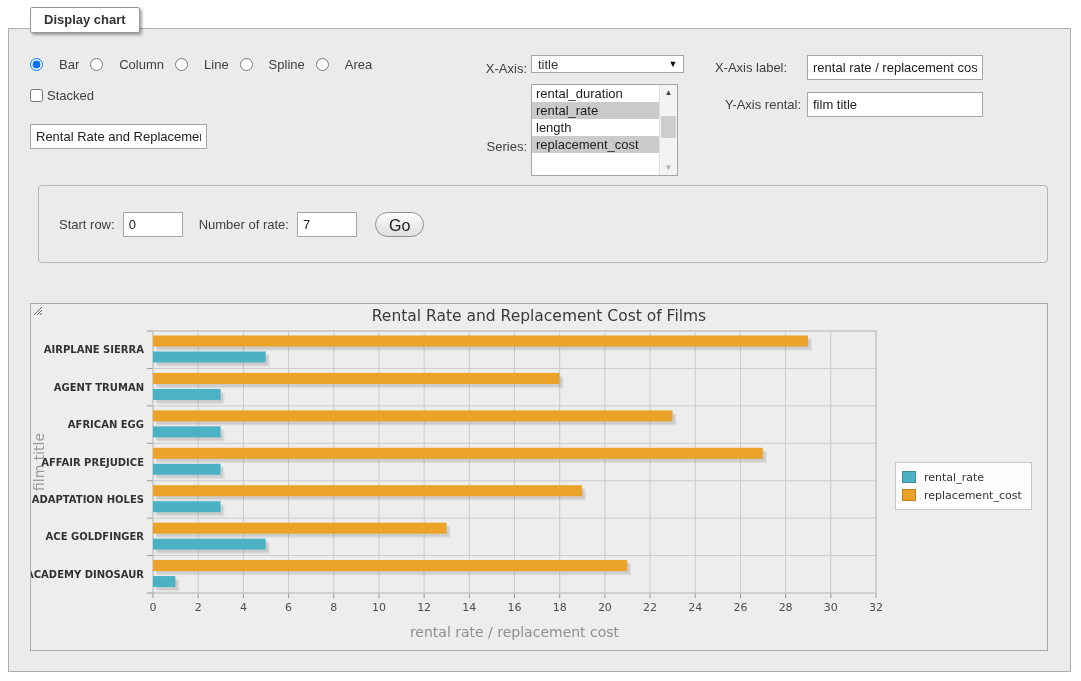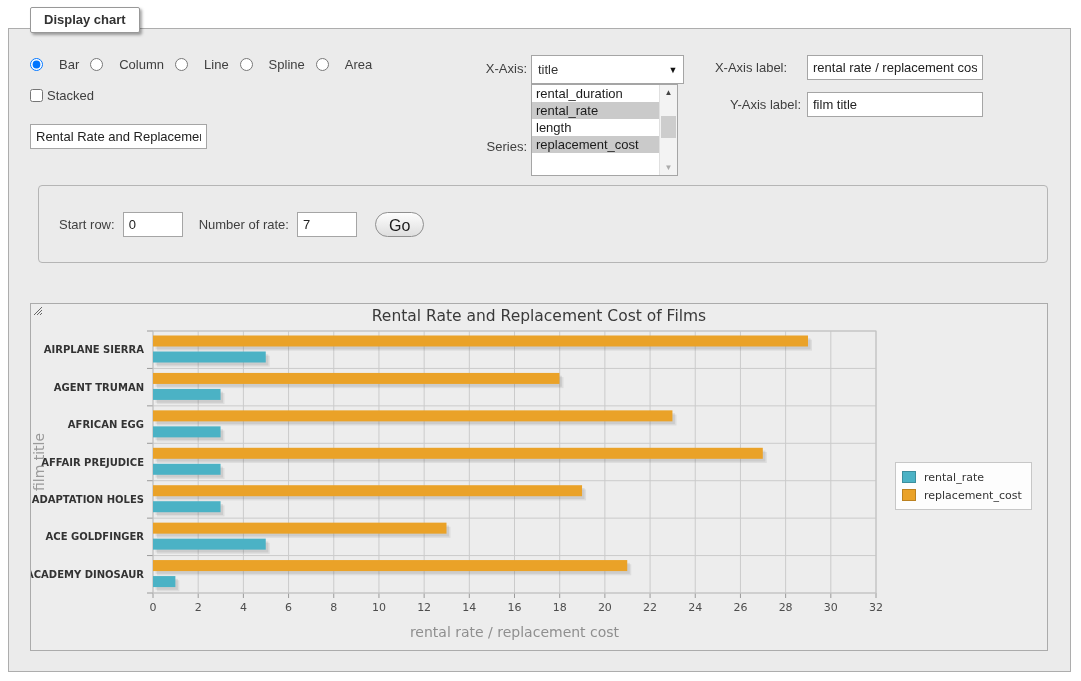--- a/index.html
+++ b/index.html
@@ -19,21 +19,21 @@
   .radios label,.chk label{display:flex;align-items:center;gap:16px;cursor:default;}
   input[type=radio],input[type=checkbox]{margin:0;width:13px;height:13px;}
   .chk{left:30px;top:88px;display:flex;align-items:center;gap:4px;}
   .txt{box-sizing:border-box;border:1px solid #a5a5a5;background:#fff;height:25px;
        padding:2px 5px;font-family:"Liberation Sans",sans-serif;font-size:13px;color:#222;}
   .title-input{left:30px;top:124px;width:177px;}
   .lbl{color:#3f3f3f;}
   .r{text-align:right;}
 
   .xaxis-lbl{left:447px;top:61px;width:80px;}
-  .selectbox{left:531px;top:55px;width:153px;height:29px;box-sizing:border-box;background:#fff;
+  .selectbox{left:531px;top:55px;width:153px;height:18px;box-sizing:border-box;background:#fff;
              border:1px solid #a5a5a5;display:flex;align-items:center;}
   .selectbox .val{flex:1;padding-left:6px;}
   .selectbox .arr{width:20px;text-align:center;font-size:9px;color:#111;}
 
   .series-lbl{left:447px;top:139px;width:80px;}
   .mlist{left:531px;top:84px;width:147px;height:92px;box-sizing:border-box;background:#fff;
          border:1px solid #a5a5a5;overflow:hidden;}
   .opts{position:absolute;left:0;top:0;right:17px;bottom:0;}
   .opt{height:17px;line-height:17px;padding-left:4px;white-space:nowrap;overflow:hidden;color:#1c1c1c;}
   .opt.sel{background:#cacaca;}
@@ -124,21 +124,21 @@
     <div class="sbar">
       <div class="sbtn up">▲</div>
       <div class="sthumb"></div>
       <div class="sbtn dn">▼</div>
     </div>
   </div>
 
   <div class="abs lbl r xlab-lbl">X-Axis label:</div>
   <input class="abs txt xlab-input" value="rental rate / replacement cost" style="">
 
-  <div class="abs lbl r ylab-lbl">Y-Axis label:</div>
+  <div class="abs lbl r ylab-lbl">Y-Axis rental:</div>
   <input class="abs txt ylab-input" value="film title" style="">
 
   <div class="abs rowspanel">
     <span class="lbl">Start row:</span>
     <input class="txt gap8" value="0" style="">
     <span class="lbl gap14">Number of rate:</span>
     <input class="txt gap8" value="7" style="">
     <button class="gobtn gap18">Go</button>
   </div>
 

